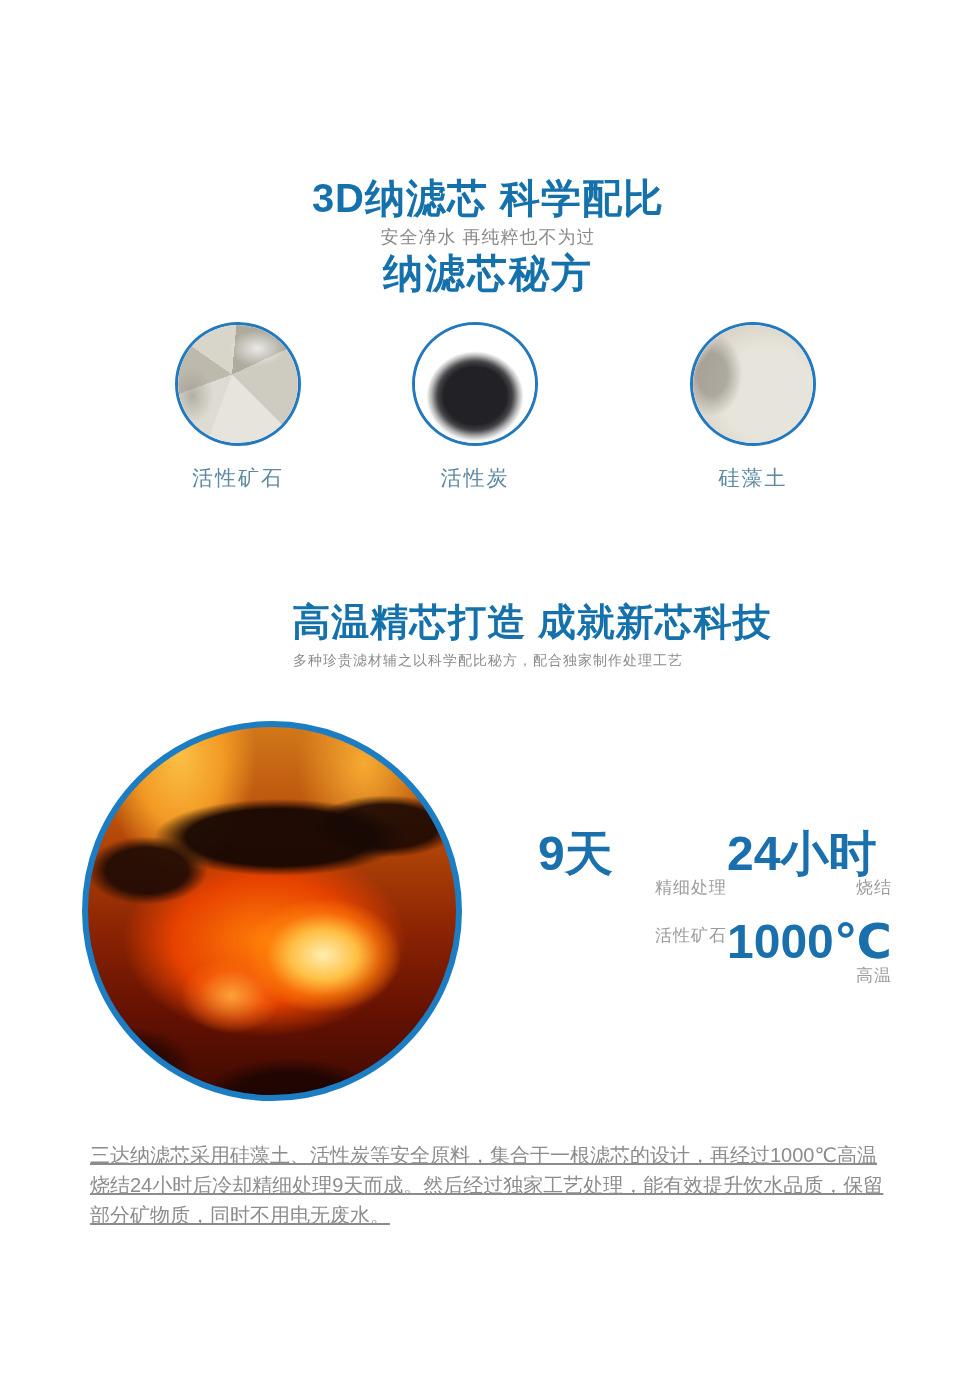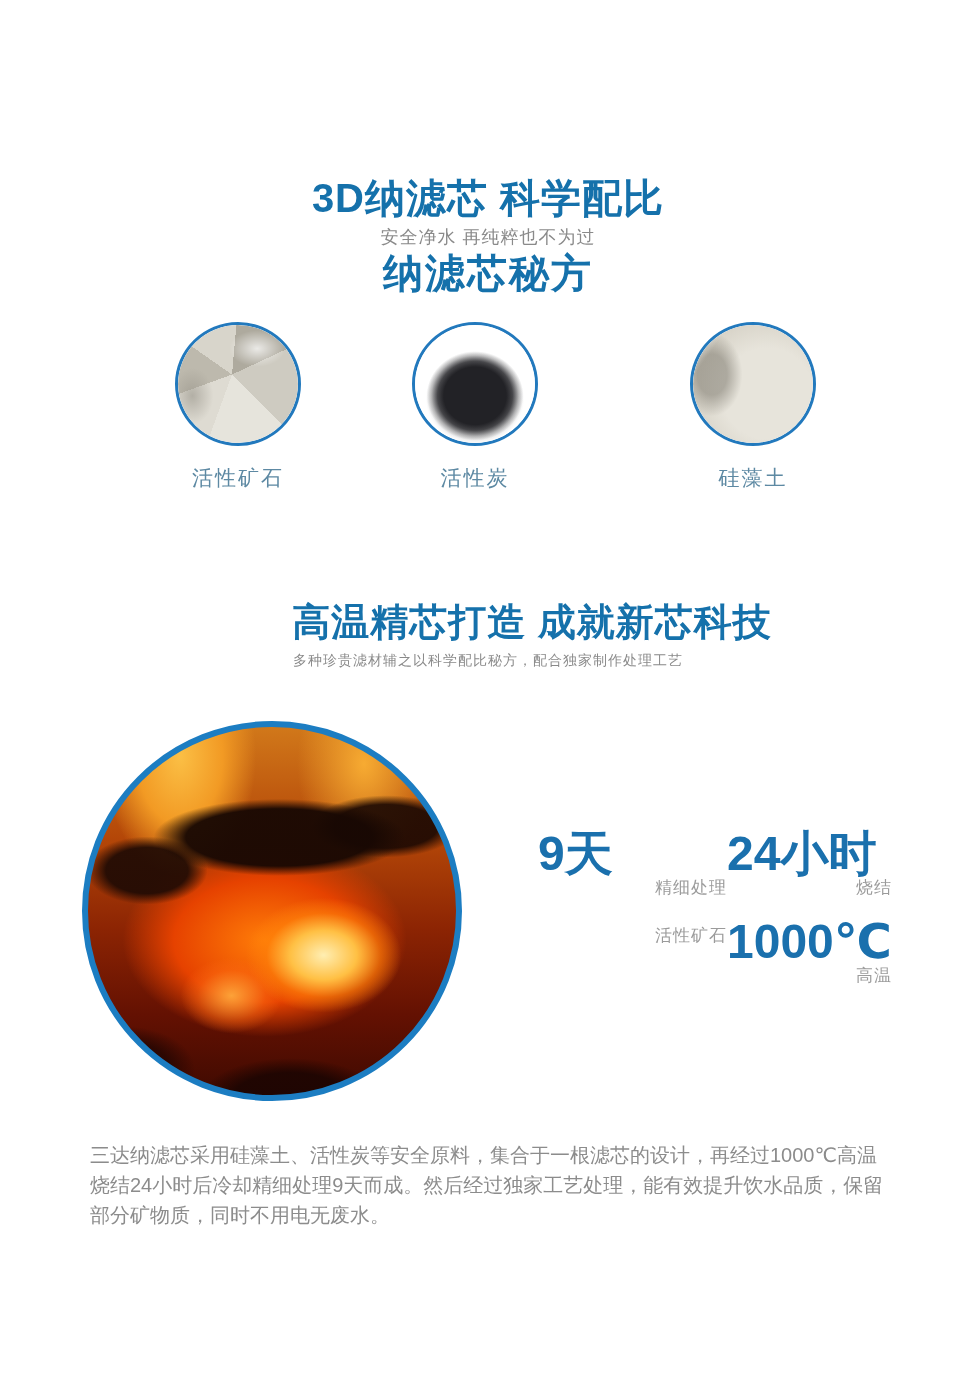--- a/index.html
+++ b/index.html
@@ -145,20 +145,21 @@
   }
 
   .description {
     position: absolute;
     left: 90px; top: 1140px;
     width: 800px;
     font-size: 20px;
     line-height: 30px;
     color: #8c8c8c;
     text-align: left;
+    text-decoration: underline;
   }
 </style>
 </head>
 <body>
 
 <div class="page">
 
   <div class="centered title-main">3D纳滤芯 科学配比</div>
   <div class="centered subtitle-main">安全净水 再纯粹也不为过</div>
   <div class="centered title-secret">纳滤芯秘方</div>

